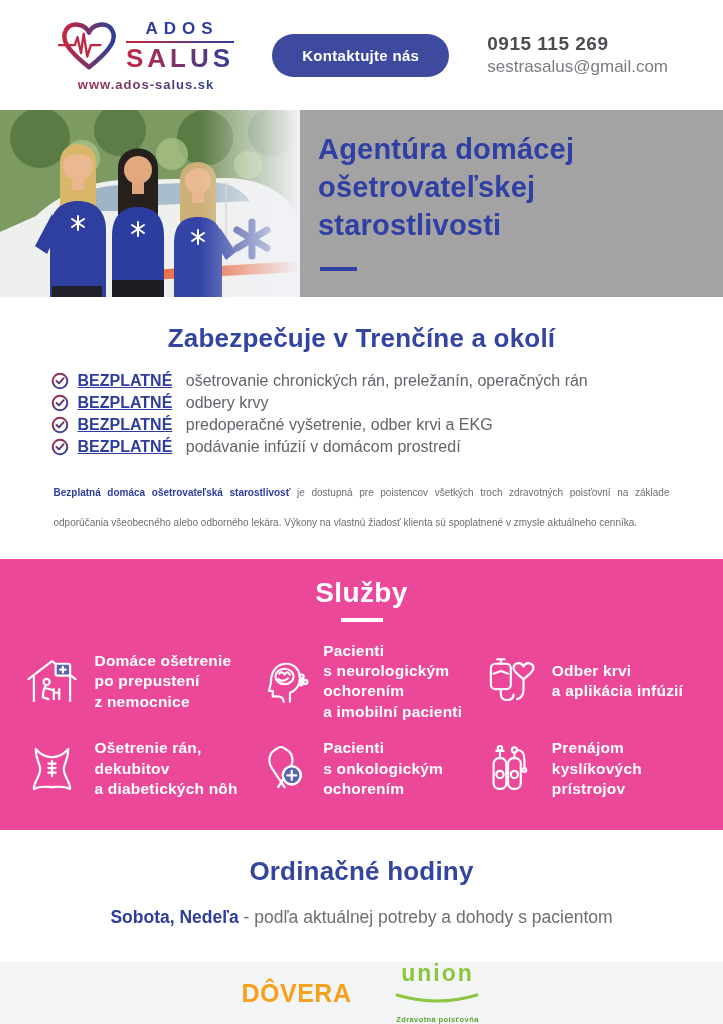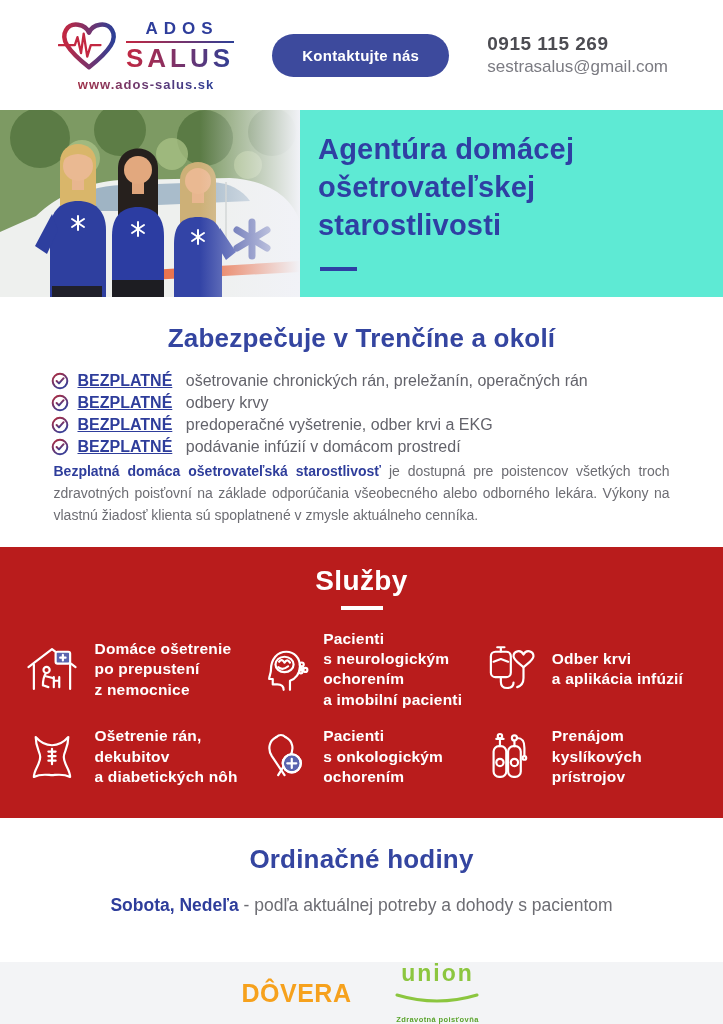--- a/index.html
+++ b/index.html
@@ -18,38 +18,38 @@
   .logo-salus{font-weight:bold;font-size:26px;letter-spacing:4px;line-height:1.05;
     background:linear-gradient(90deg,#c22741,#2d3f96);-webkit-background-clip:text;background-clip:text;color:transparent;}
   .logo-site{font-weight:bold;font-size:13px;letter-spacing:1px;margin-top:3px;
     background:linear-gradient(90deg,#a03048,#2d3f96);-webkit-background-clip:text;background-clip:text;color:transparent;}
   .contact-btn{background:#3d4a9d;color:#fff;font-weight:bold;font-size:15px;
     border:none;border-radius:22px;padding:13px 30px;letter-spacing:.3px;cursor:pointer;font-family:inherit;}
   .contact-info{line-height:1.3;}
   .contact-phone{font-weight:bold;font-size:19px;color:#4c4c52;letter-spacing:.5px;display:block;text-decoration:none;}
   .contact-email{font-size:17px;color:#7b7b82;display:block;text-decoration:none;}
   
-  .hero{height:187px;background:#5eead4;position:relative;}
+  .hero{height:187px;background:#a3a3a3;position:relative;}
   .hero-photo{position:absolute;left:0;top:0;width:300px;height:187px;}
   .hero-title{position:absolute;left:318px;top:20px;margin:0;
     color:#2f3fa3;font-size:29px;font-weight:bold;line-height:38px;white-space:pre-line;letter-spacing:.2px;}
   .hero-dash{position:absolute;left:320px;top:157px;width:37px;height:3.5px;background:#2f3fa3;}
   
   .coverage{padding-top:26px;}
   .section-title{margin:0;text-align:center;color:#3445a0;font-size:26px;font-weight:bold;letter-spacing:.2px;}
   .bullets{width:622px;margin:16px auto 0;}
   .bullet-row{display:flex;align-items:center;gap:9px;height:22px;font-size:16px;color:#63636b;}
   .bullet-bold{color:#2e3d9b;font-weight:bold;white-space:pre;text-decoration:underline;}
   .bullet-text{white-space:pre;}
   .check-icon{flex:0 0 auto;display:block;}
-  .coverage-par{width:616px;margin:2px auto 0;text-align:justify;
-    font-size:14px;line-height:22px;color:#6d6d73;}
+  .coverage-par{width:616px;margin:20px auto 0;text-align:justify;
+    font-size:10px;line-height:30px;color:#6d6d73;}
   .coverage-par b{color:#2e3d9b;}
   
-  .services{margin-top:21px;background:#b91c1c;padding:18px 0 22px;color:#fff;}
+  .services{margin-top:21px;background:#ec4899;padding:18px 0 22px;color:#fff;}
   .services-title{margin:0;text-align:center;color:#fff;font-size:28px;font-weight:bold;letter-spacing:.4px;}
   .services-dash{width:42px;height:3.5px;background:#fff;margin:9px auto 19px;}
   .services-grid{width:678px;margin:8px auto;display:grid;grid-template-columns:1fr 1fr 1fr;
     column-gap:8px;row-gap:16px;}
   .service-cell{display:flex;align-items:center;gap:14px;}
   .service-icon{flex:0 0 auto;}
   .service-label{font-weight:bold;font-size:15.5px;line-height:1.32;white-space:pre-line;letter-spacing:.2px;}
   
   .hours{padding-top:26px;text-align:center;}
   .hours-rows{margin-top:18px;font-size:17.5px;line-height:24px;color:#6d6d73;}

